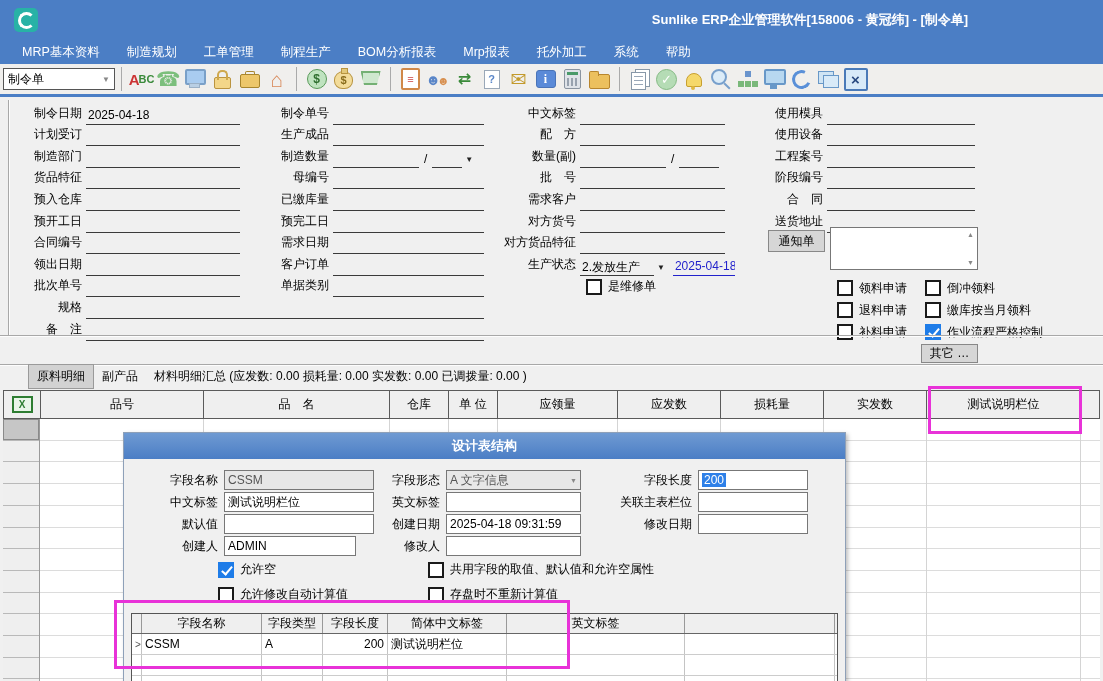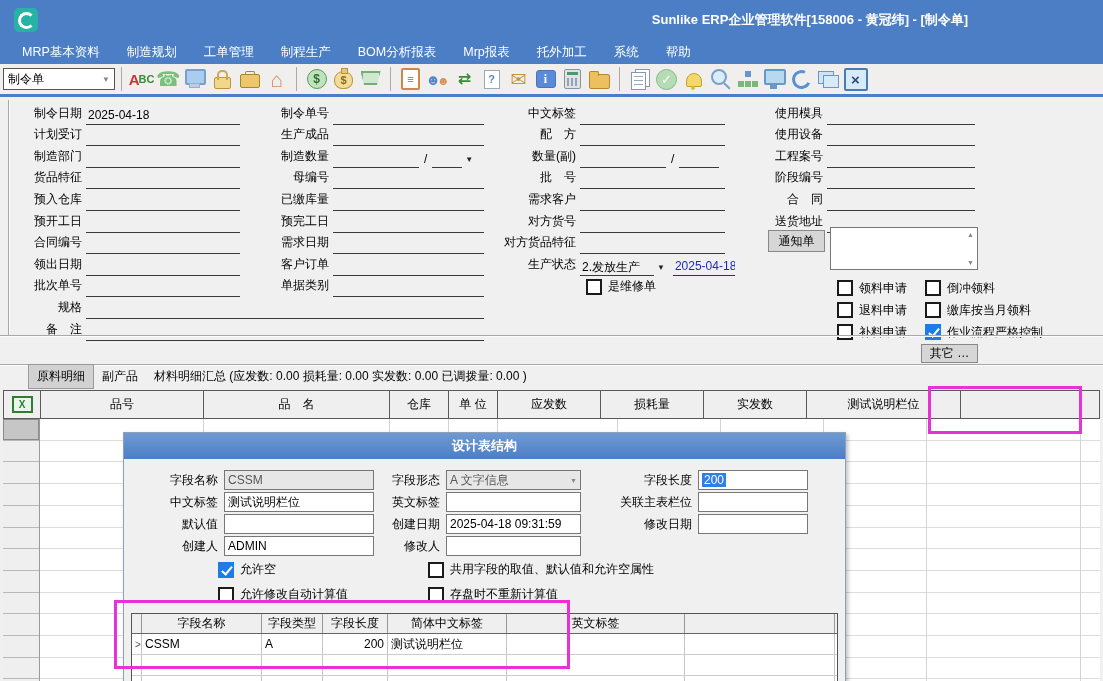--- a/index.html
+++ b/index.html
@@ -470,20 +470,21 @@
   </div>
 
   <div class="ghead">
     <span class="gh" style="width:37px">
         <span class="i-excel"></span>
       </span>
     <span class="gh" style="width:163px">品号</span>
     <span class="gh" style="width:186px">品　名</span>
     <span class="gh" style="width:59px">仓库</span>
     <span class="gh" style="width:49px">单 位</span>
+    <span class="gh" style="width:120px">应领量</span>
     <span class="gh" style="width:103px">应发数</span>
     <span class="gh" style="width:103px">损耗量</span>
     <span class="gh" style="width:103px">实发数</span>
     <span class="gh" style="width:154px">测试说明栏位</span>
     <span class="gh" style="width:17px"></span>
   </div>
 
   <div class="grid-sel">
     <span class="grid-sel-active"></span>
   </div>
@@ -500,21 +501,21 @@
       <div class="drow">
           <span class="dlab" style="width:90px">中文标签</span>
           <span class="din" style="width:150px">测试说明栏位</span>
         </div>
       <div class="drow">
           <span class="dlab" style="width:90px">默认值</span>
           <span class="din" style="width:150px"></span>
         </div>
       <div class="drow">
           <span class="dlab" style="width:90px">创建人</span>
-          <span class="din" style="width:150px">ADMIN</span>
+          <span class="din" style="width:132px">ADMIN</span>
         </div>
     </div>
 
     <div class="dgm" style="left:255px;top:36px;">
       <div class="drow">
           <span class="dlab" style="width:67px">字段形态</span>
           <span class="din dis" style="width:135px">
             <span>A 文字信息</span>
             <span class="selchev">▼</span>
           </span>

